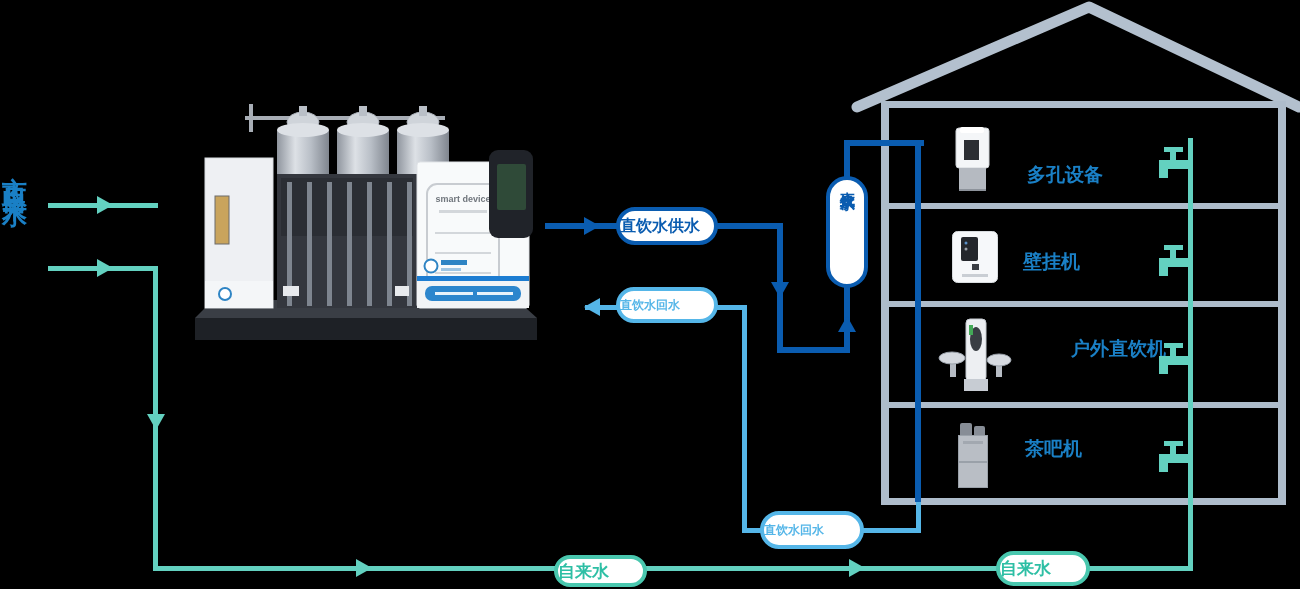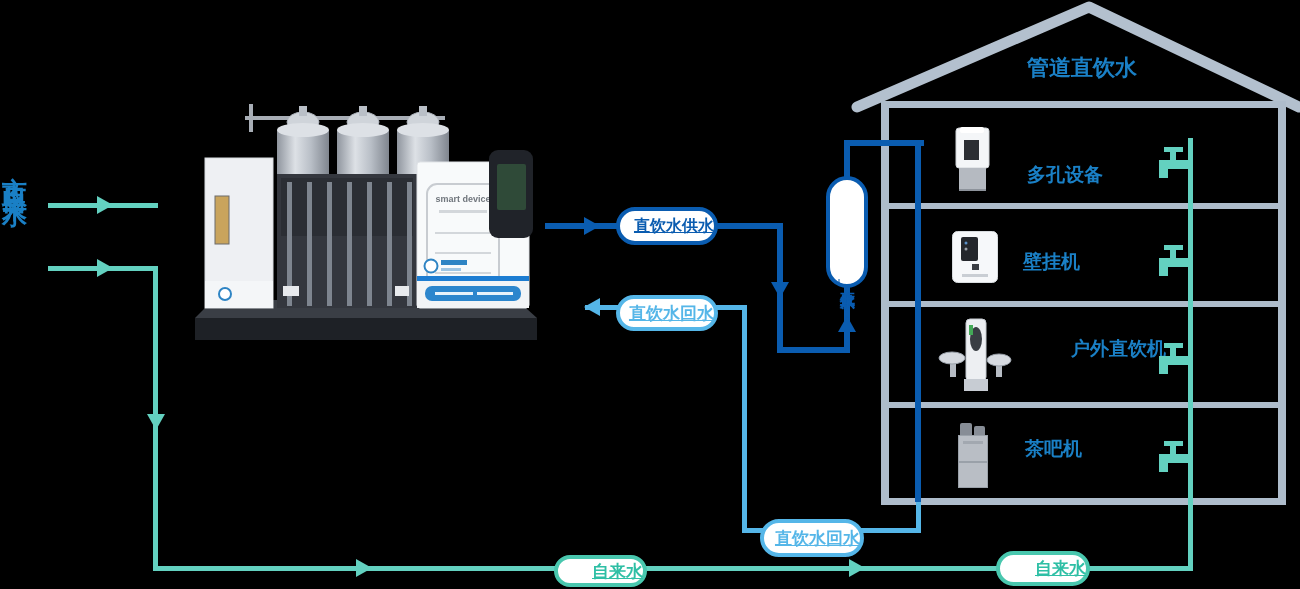--- a/index.html
+++ b/index.html
@@ -19,24 +19,24 @@
   .pipe{position:absolute;}
   .pipe.t{background:var(--tap-teal);}
   .pipe.s{background:var(--supply-blue);}
   .pipe.r{background:var(--return-blue);}
   .pipe.h{background:var(--house-gray);}
   .arr{position:absolute;width:0;height:0;}
   .arr.right{border-top:9px solid transparent;border-bottom:9px solid transparent;border-left:16px solid var(--c);}
   .arr.left{border-top:9px solid transparent;border-bottom:9px solid transparent;border-right:16px solid var(--c);}
   .arr.down{border-left:9px solid transparent;border-right:9px solid transparent;border-top:16px solid var(--c);}
   .arr.up{border-left:9px solid transparent;border-right:9px solid transparent;border-bottom:16px solid var(--c);}
-  .pill{position:absolute;display:flex;align-items:center;justify-content:flex-end;
-        background:#fff;border-radius:999px;font-weight:bold;box-sizing:border-box;text-decoration:underline;}
+  .pill{position:absolute;display:flex;align-items:center;justify-content:flex-start;
+        background:#fff;border-radius:999px;font-weight:bold;box-sizing:border-box;}
   .pill.supply{border:4px solid var(--supply-blue);color:var(--supply-blue);font-size:16px;}
-  .pill.return{border:4px solid var(--return-blue);color:var(--return-blue);font-size:17px;margin-top:8px;}
+  .pill.return{border:4px solid var(--return-blue);color:var(--return-blue);font-size:12px;}
   .pill.tap{border:4px solid var(--tap-pill-border);color:var(--tap-pill-text);font-size:17px;}
   .vtext{writing-mode:vertical-rl;text-orientation:upright;}
   .lbl{position:absolute;font-weight:bold;color:var(--label-blue);white-space:nowrap;}
   .overlay{position:absolute;left:0;top:0;pointer-events:none;}
   .devbox{position:absolute;}
 </style>
 </head>
 <body>
 
 <div class="canvas">
@@ -96,21 +96,20 @@
   <div class="pill tap" style="left:554px;top:555px;width:93px;height:32px;">
     <span>自来水</span>
   </div>
   <div class="pill tap" style="left:996px;top:551px;width:94px;height:35px;">
     <span>自来水</span>
   </div>
 
   <div class="lbl vtext" style="left:2px;top:157px;font-size:25px;letter-spacing:6px;line-height:1;">市政自来水</div>
 
 
-  <div class="lbl" style="left:1027px;top:53px;font-size:22px;">管道直饮水</div>
 
   <div class="lbl" style="left:1027px;top:162px;font-size:19px;">多孔设备</div>
   <div class="lbl" style="left:1023px;top:249px;font-size:19px;">壁挂机</div>
   <div class="lbl" style="left:1027px;top:336px;font-size:19px;margin-left:44px;">户外直饮机</div>
   <div class="lbl" style="left:1025px;top:436px;font-size:19px;">茶吧机</div>
 
   <svg class="devbox" style="left:1157px;top:145px;" width="33" height="38" viewBox="0 0 33 38">
     <g style="fill:var(--tap-teal)">
       <rect x="7" y="2" width="19" height="5"></rect>
         <rect x="13" y="7" width="6" height="10"></rect>

